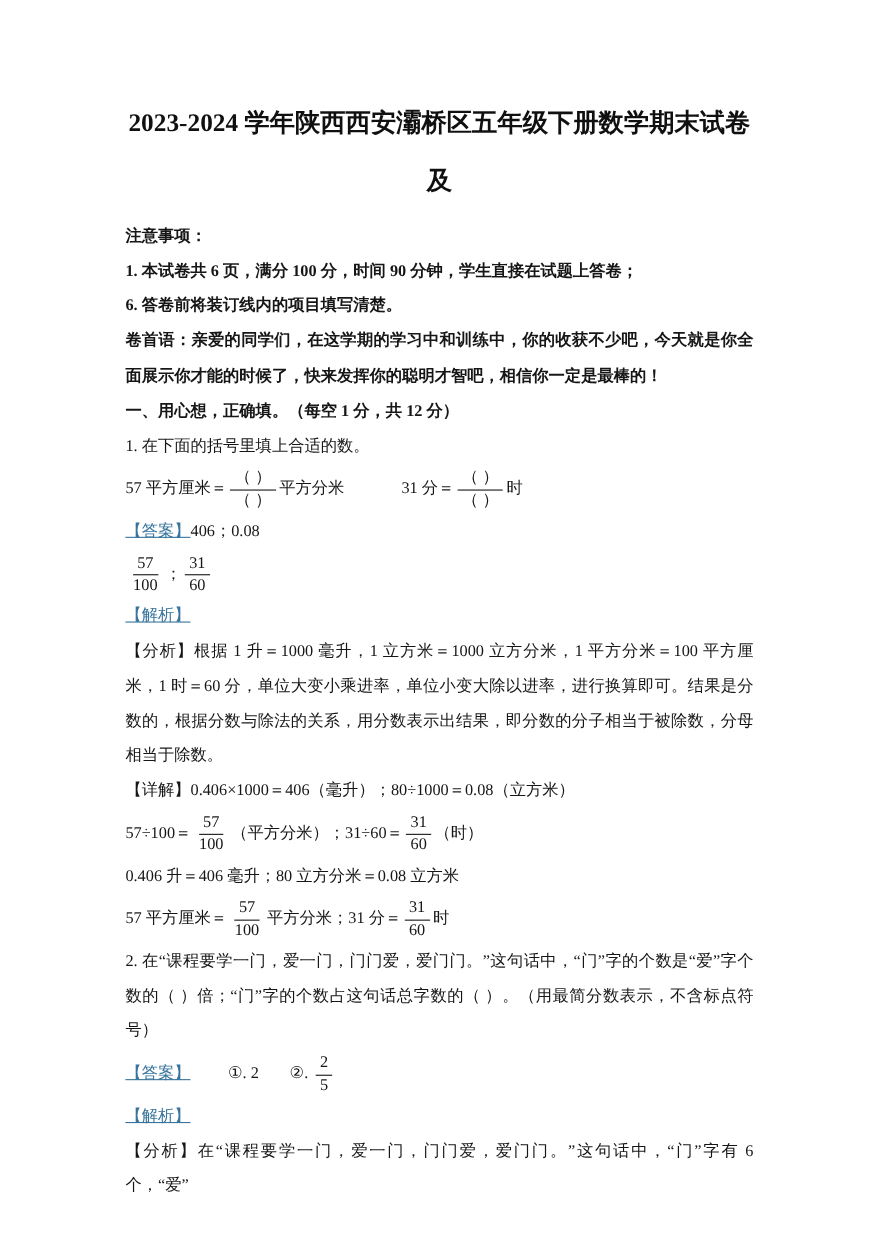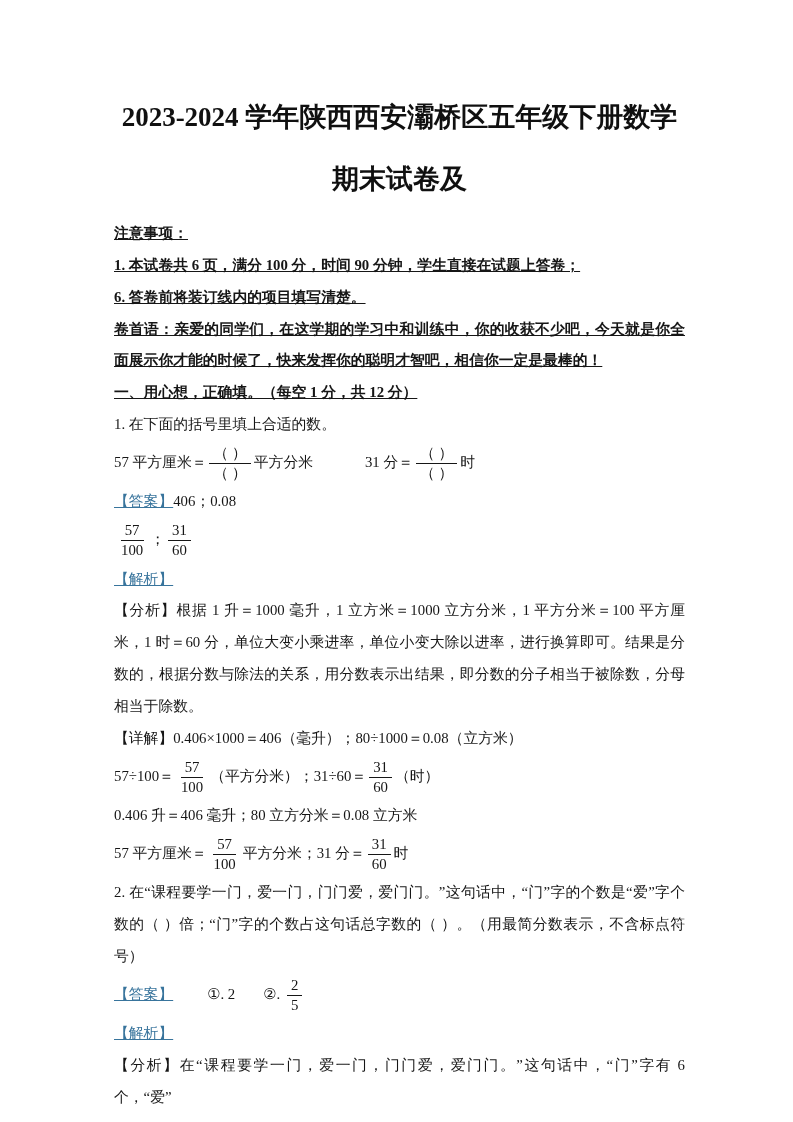--- a/index.html
+++ b/index.html
@@ -4,26 +4,26 @@
 <style>
   html,body{margin:0;padding:0;background:#ffffff;}
   .page{
     width:793px;height:1122px;box-sizing:border-box;overflow:hidden;
     background:#ffffff;
     padding:86px 108px 0 114px;
     font-family:"Liberation Serif","DejaVu Serif",serif;
     font-size:14.8px;color:#161616;
   }
   .title{
-    font-size:27px;font-weight:bold;text-align:center;
+    font-size:23px;font-weight:bold;text-align:center;
     line-height:2.3;margin:0 0 8px 0;color:#101010;
   }
   .title .tline{display:block;}
   p{margin:0;line-height:2.15;text-align:justify;text-justify:inter-ideograph;}
-  .bold{font-weight:bold;text-decoration:underline;}
+  .bold{font-weight:bold;}
   .blue-label{white-space:nowrap;text-decoration:underline;}
   .frac{
     display:inline-flex;flex-direction:column;align-items:center;
     vertical-align:middle;margin:0 3px;line-height:1.3;text-align:center;
   }
   .frac .num{display:block;border-bottom:1px solid #161616;padding:0 4px;}
   .frac .den{display:block;padding:0 4px;}
   .gap{display:inline-block;height:1px;}
   .fracline{padding:3px 0;}
   .nojust{text-align:left;}

